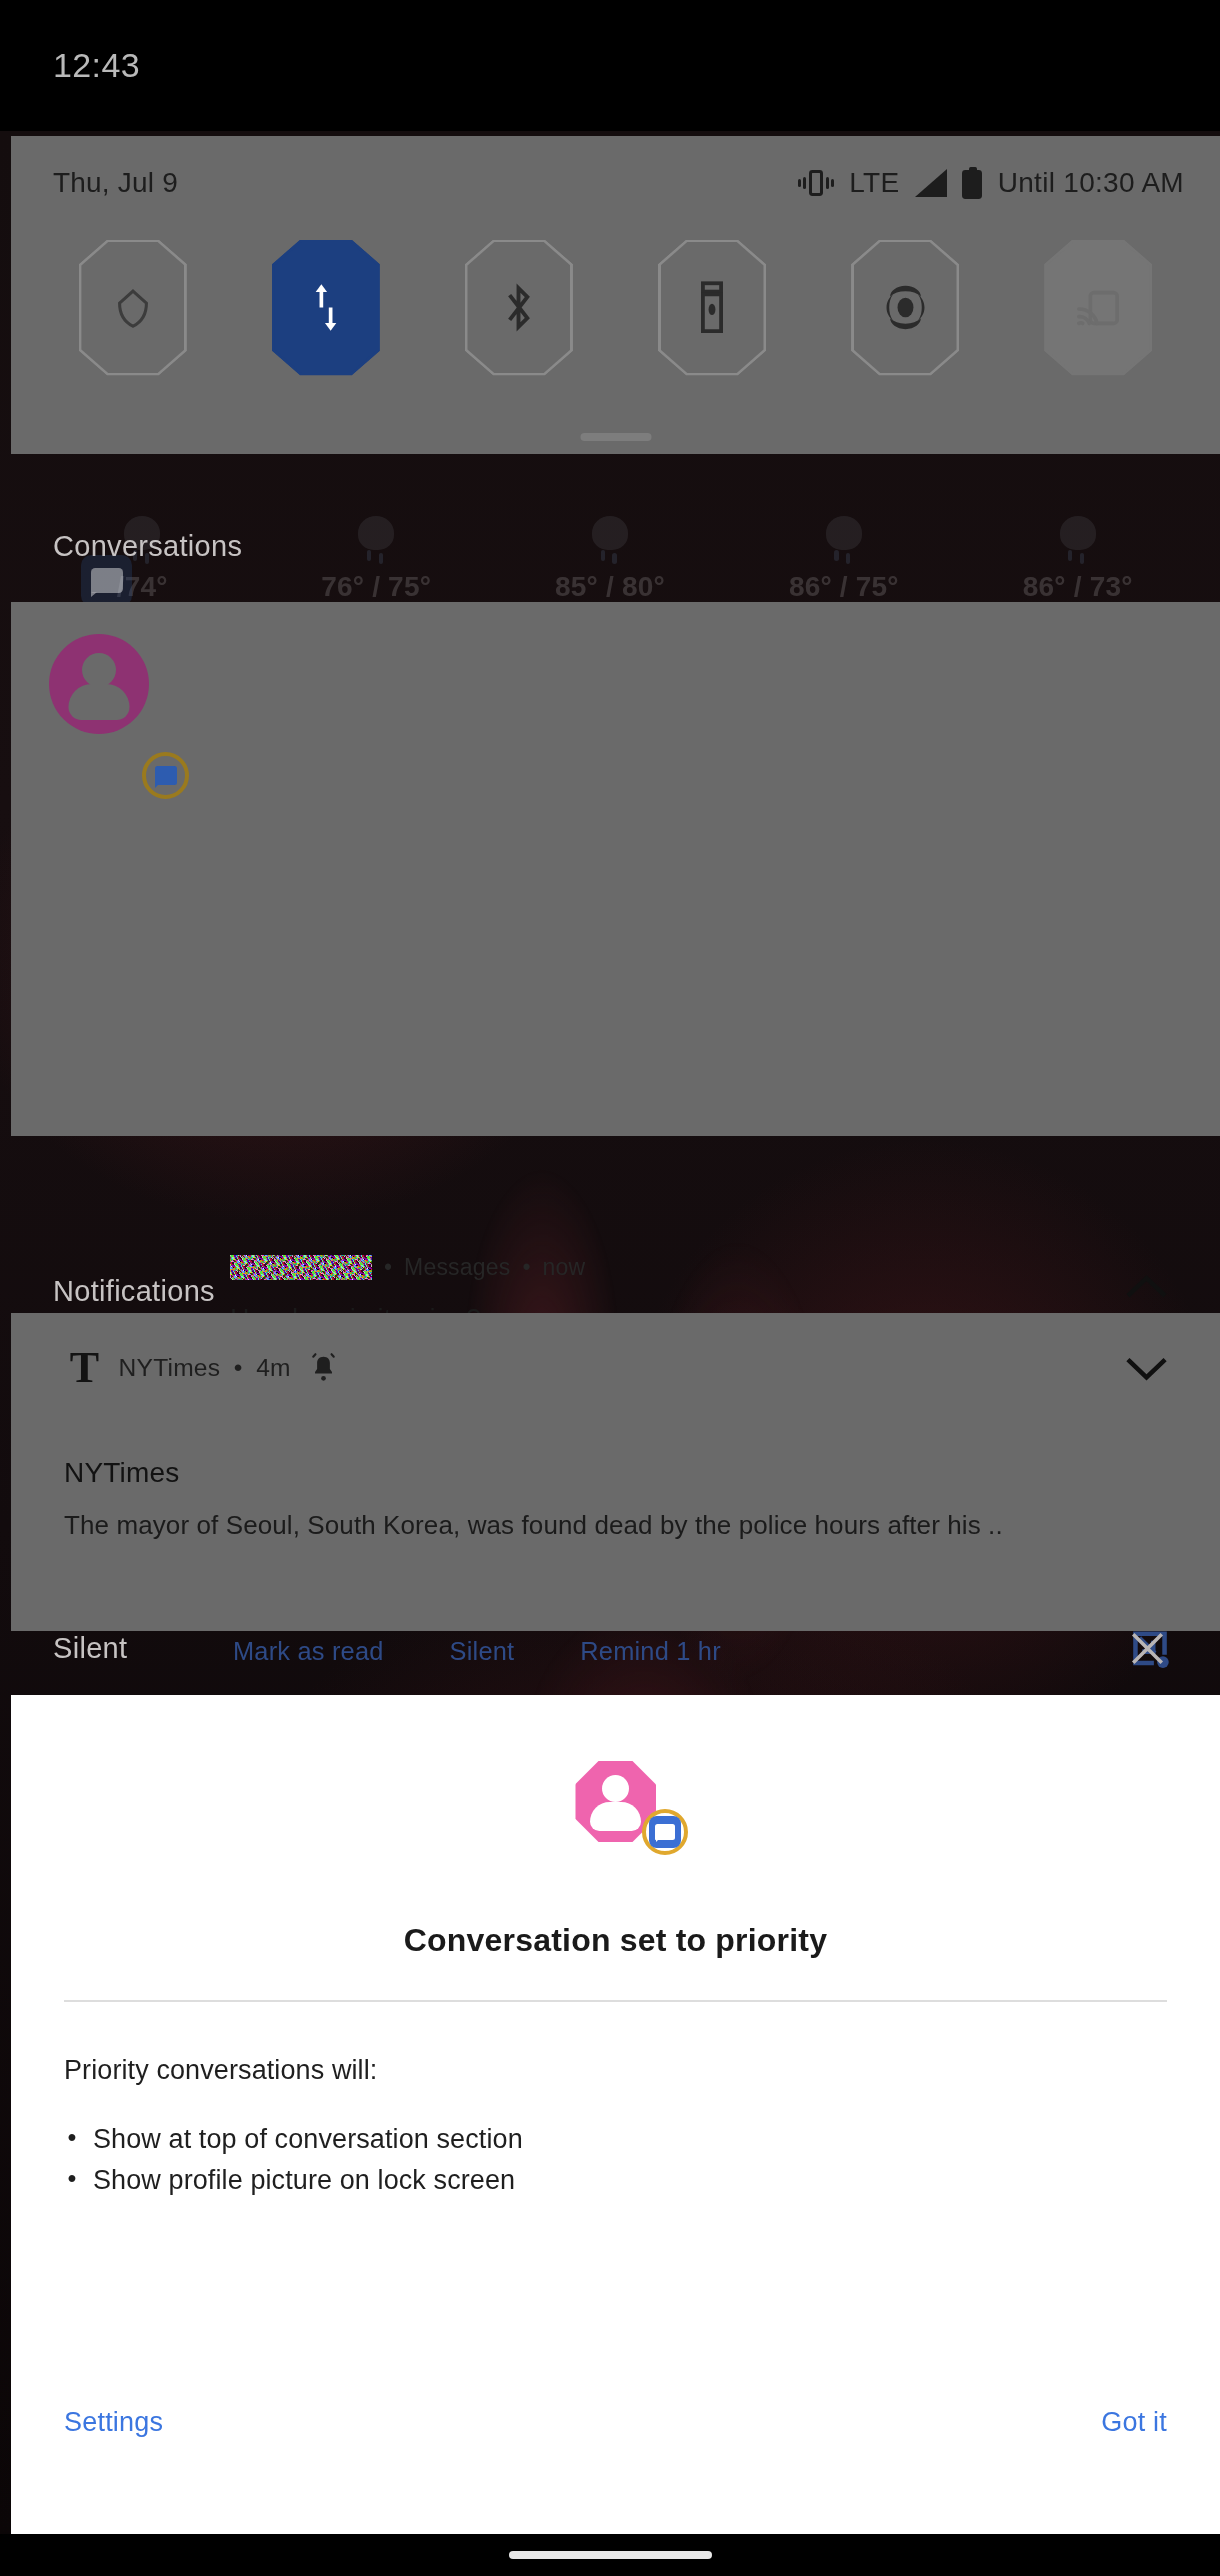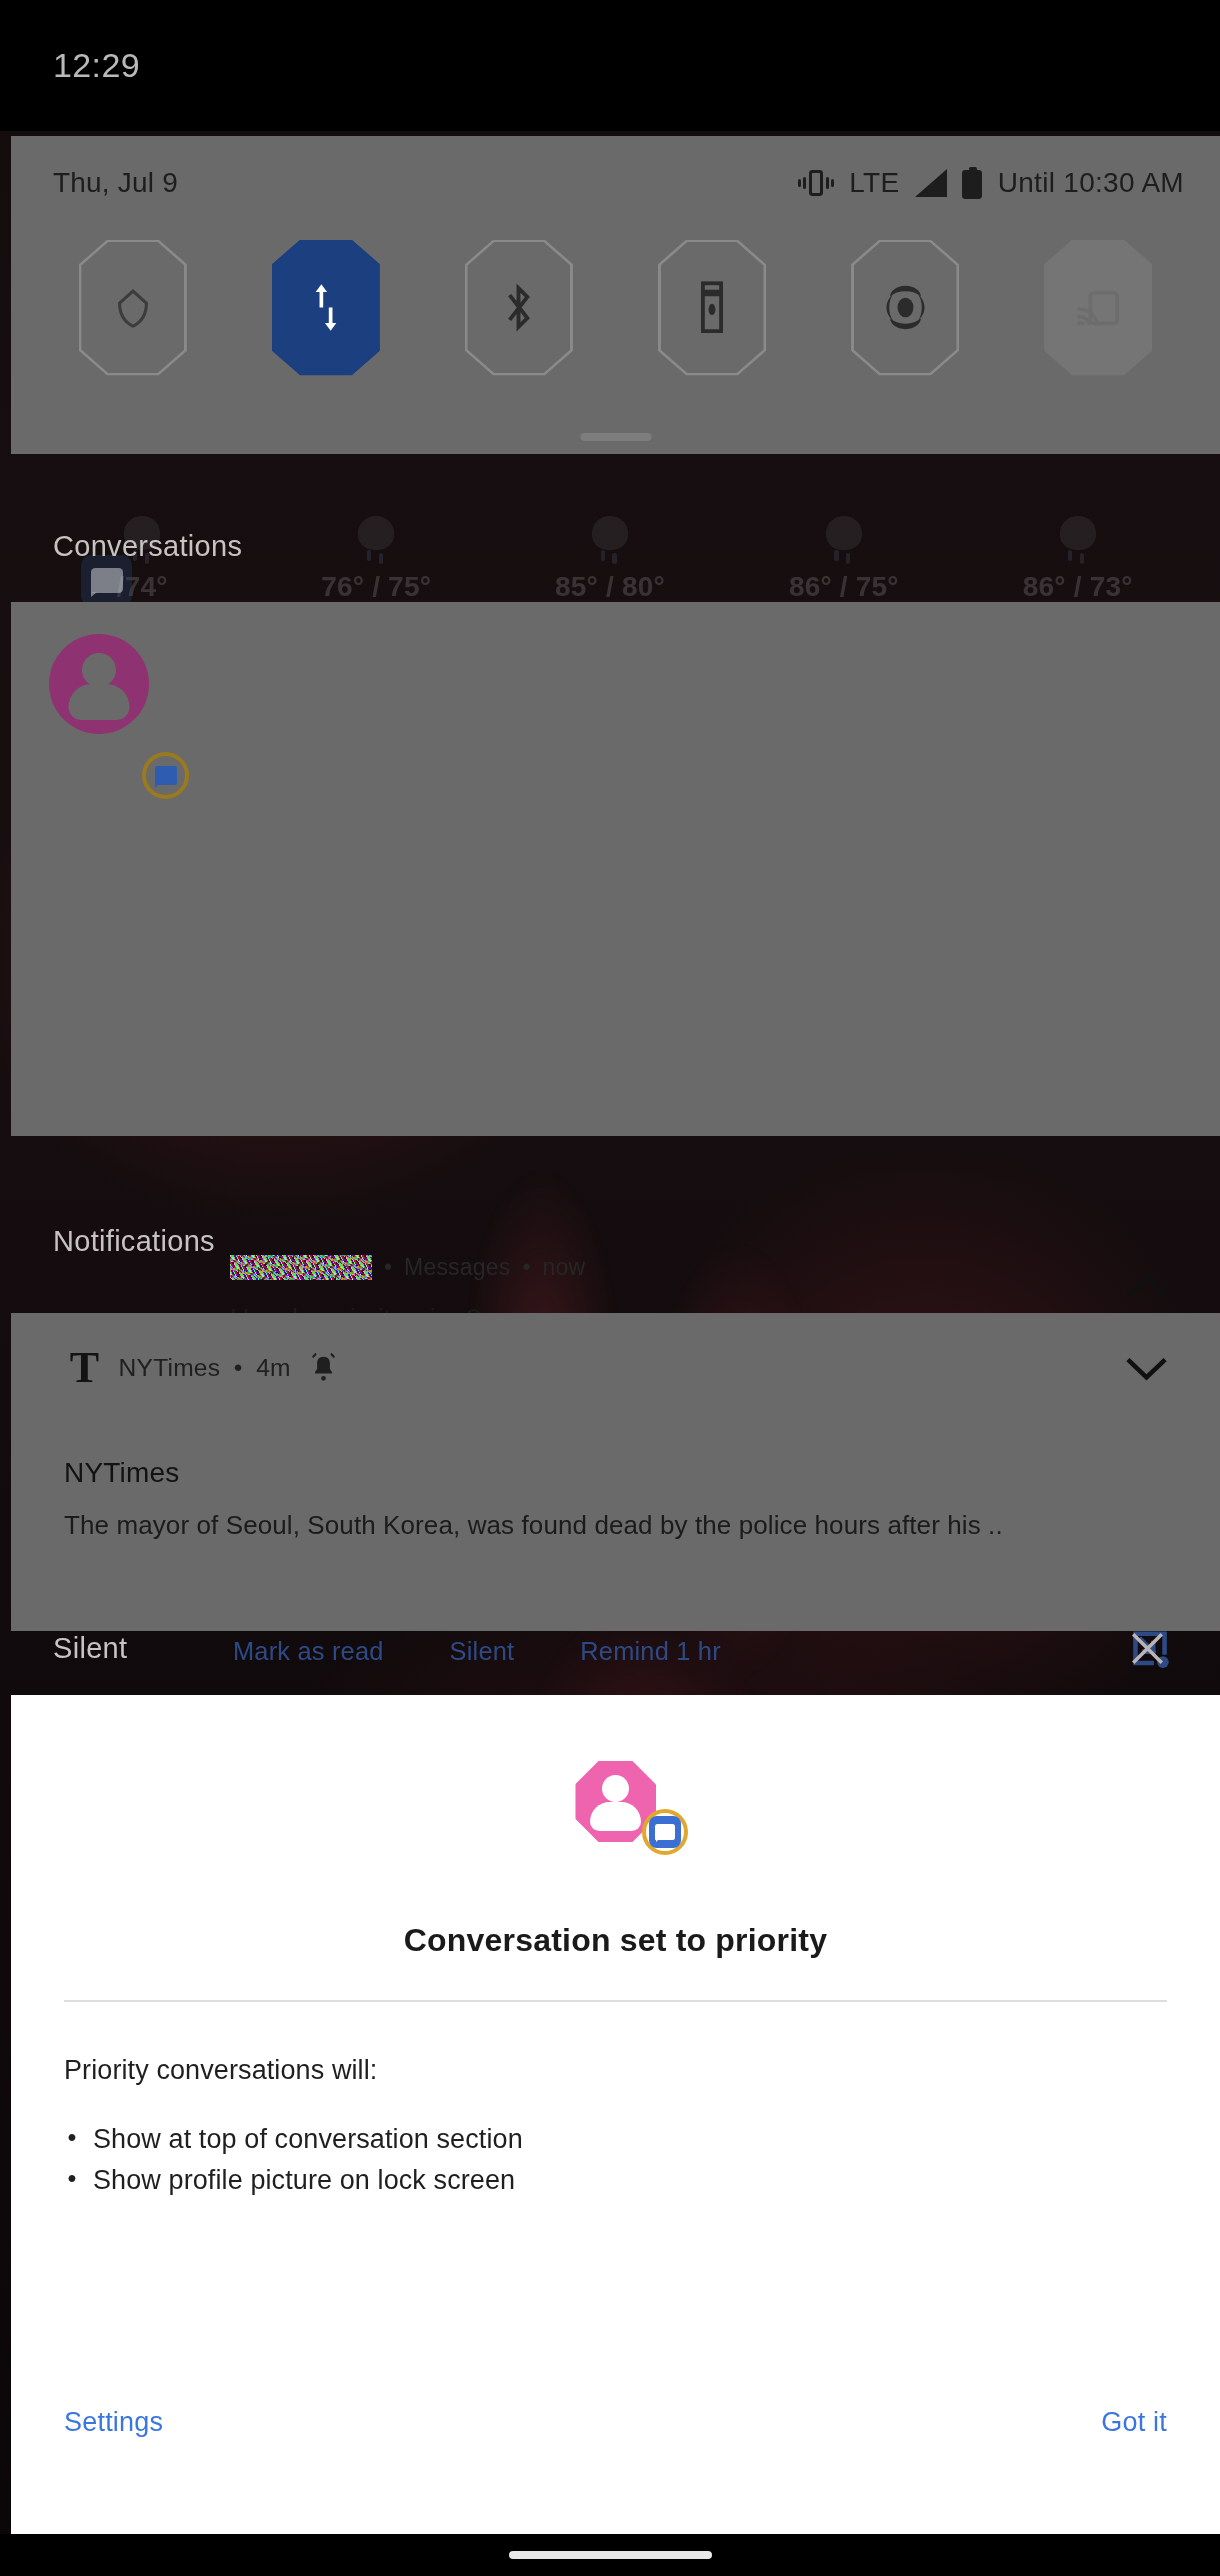--- a/index.html
+++ b/index.html
@@ -405,21 +405,21 @@
           <div class="drop d2"></div>
         </div>
       <div class="weather-temp">86° / 73°</div>
     </div>
   </div>
   <div id="weather-appicon">
       <div class="bubble"></div>
     </div>
 
   <div id="statusbar">
-    <div class="clock">12:29</div>
+    <div class="clock">12:43</div>
   </div>
 
   <div id="qs-panel">
 
     <div id="qs-statusrow">
       <div id="qs-date">Thu, Jul 9</div>
       <div id="qs-icons">
 
         <span class="sb-icon ic-vibrate">
           <span class="body"></span>
@@ -567,21 +567,21 @@
   </div>
 
   <div id="conv-avatar">
     <span class="head"></span>
       <span class="body"></span>
   </div>
   <div id="conv-badge">
     <span class="msg"></span>
   </div>
 
-  <div class="section-header" style="top:1216px;height:51px;">
+  <div class="section-header" style="top:1266px;height:51px;">
     <div class="title">Notifications</div>
   </div>
 
   <div id="nyt-notif">
     <div id="nyt-header">
       <span id="nyt-logo">T</span>
       <span class="nyt-meta">NYTimes</span>
       <span class="nyt-meta">•</span>
       <span class="nyt-meta">4m</span>
       <span style="display:flex;align-items:center;margin-left:5.1px;">

